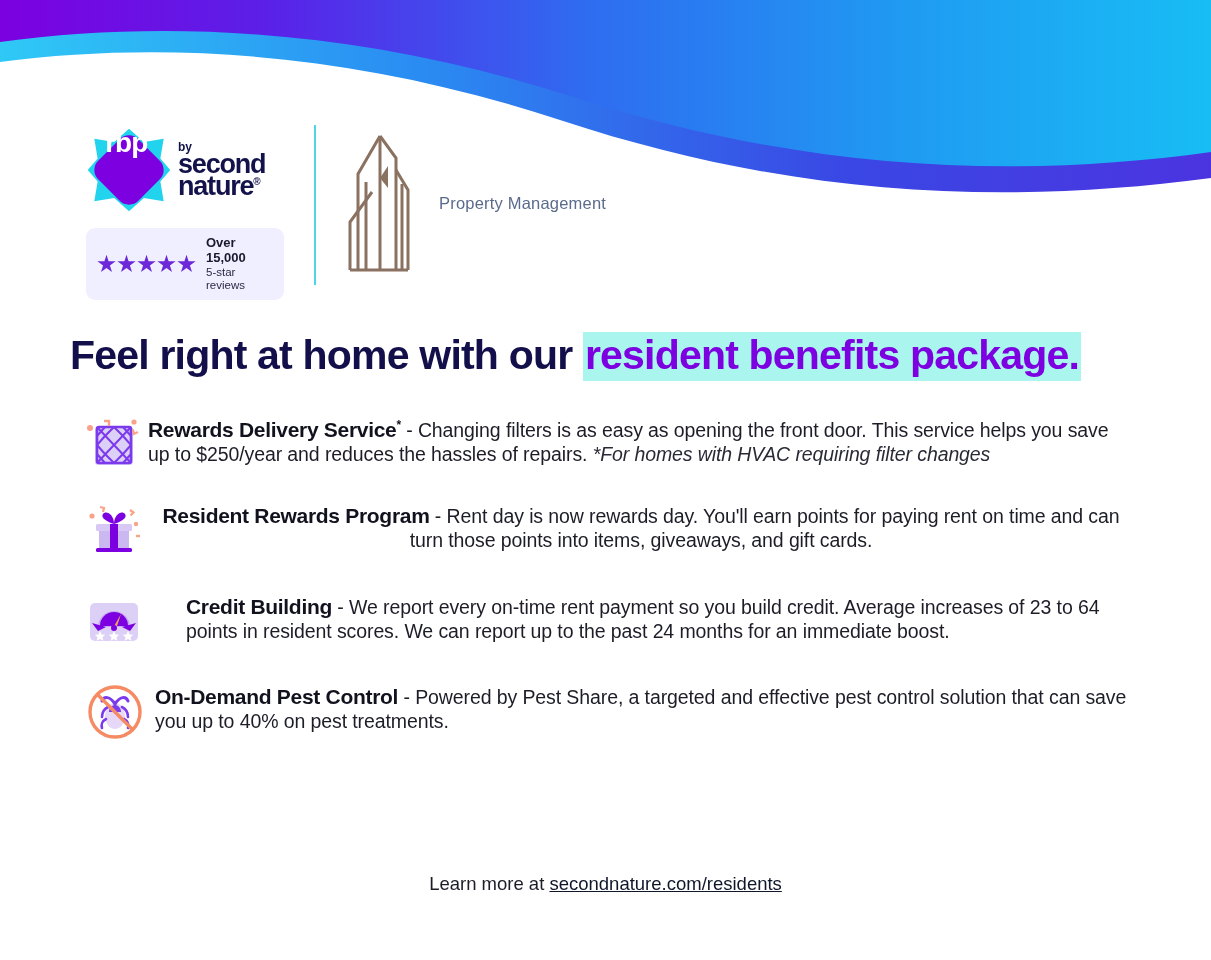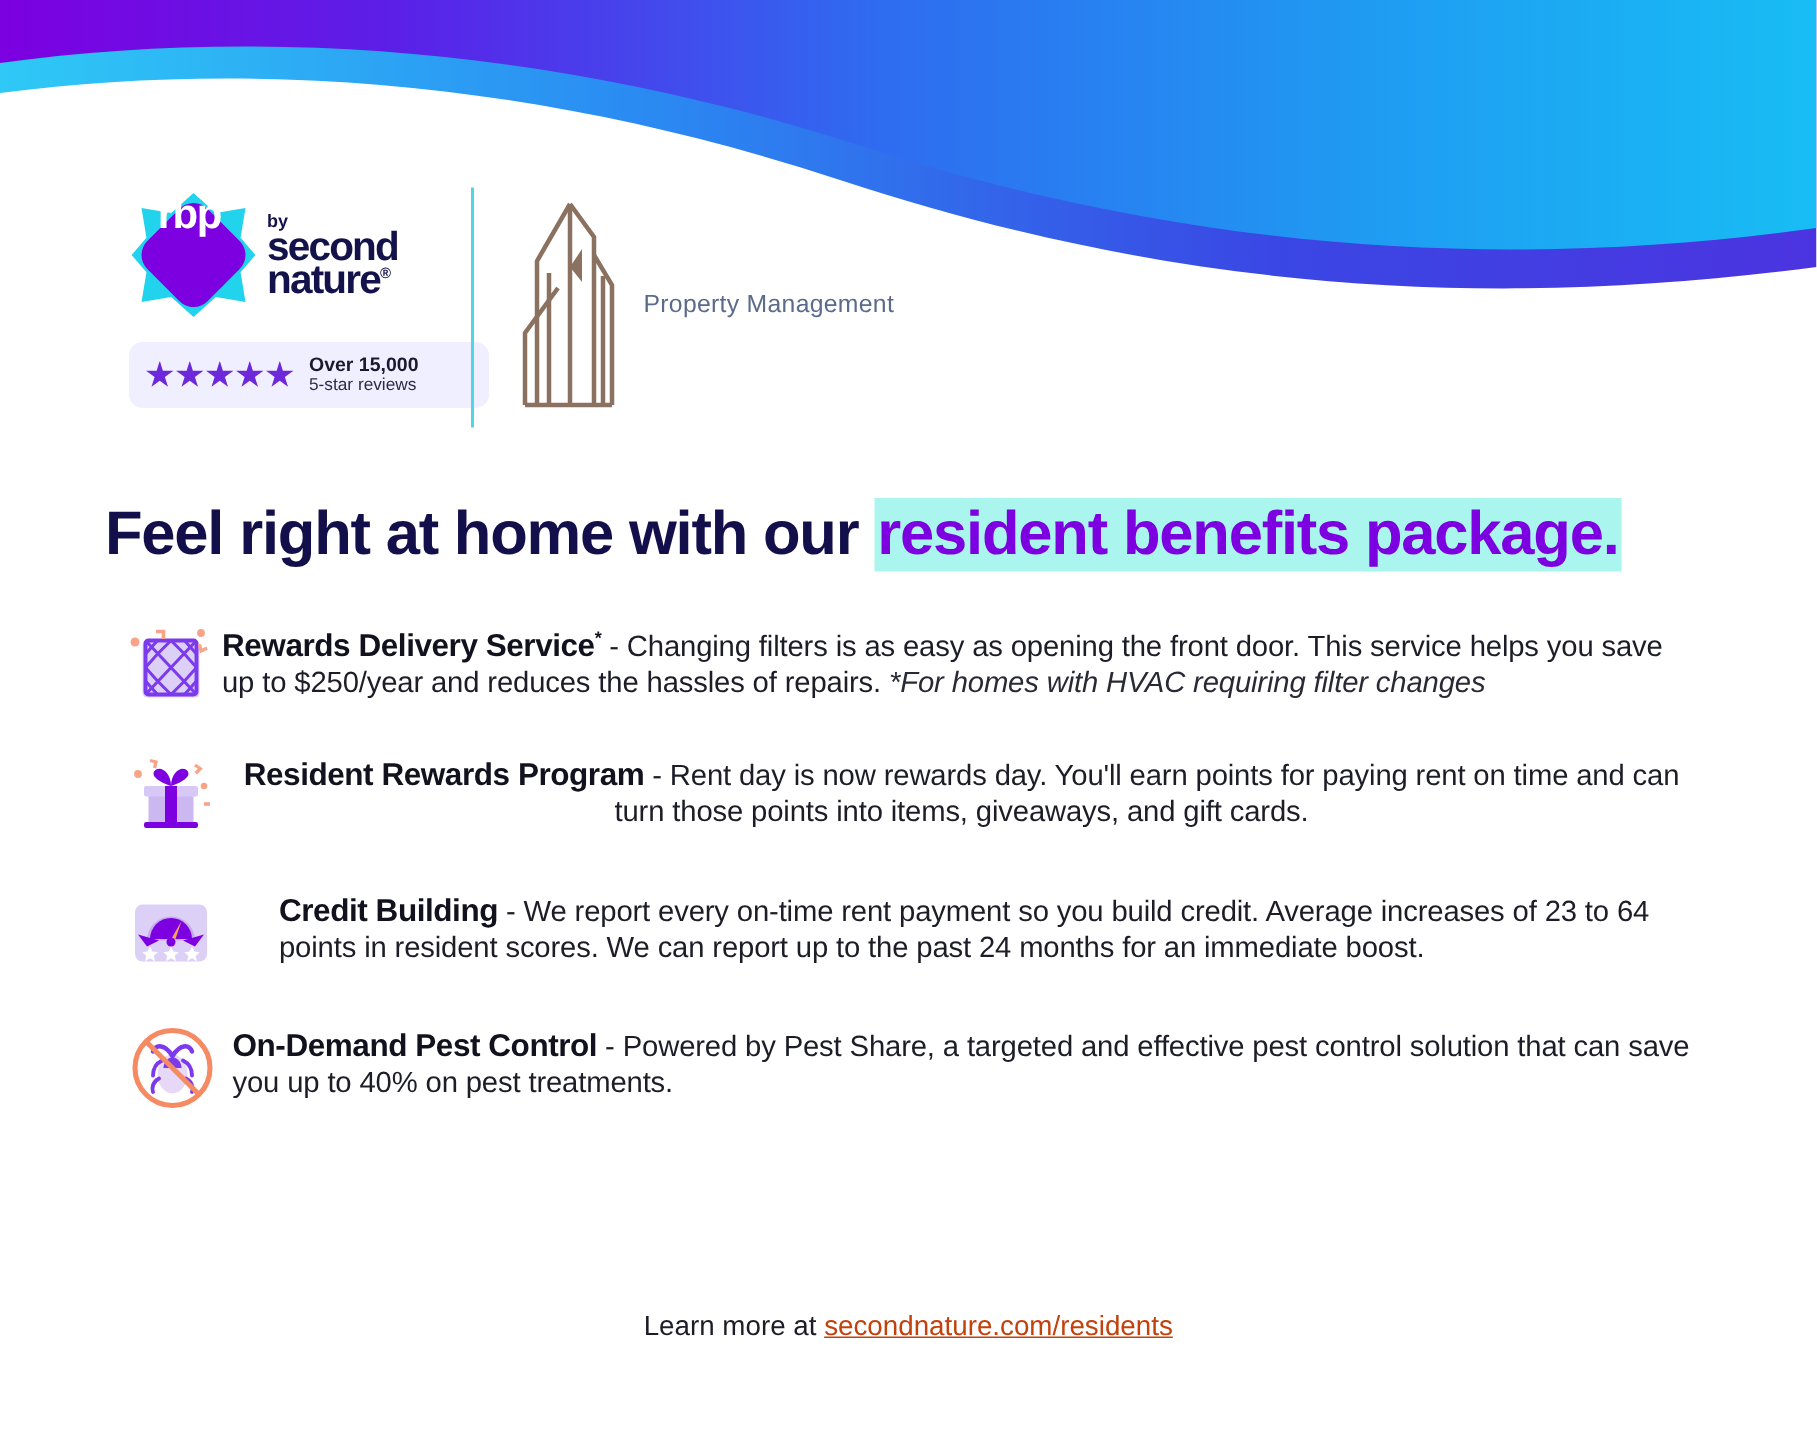--- a/index.html
+++ b/index.html
@@ -96,21 +96,21 @@
   .by-sn .sn2 sup{ font-size:10px; }
 
   .reviews-badge{
     margin-top:8px;
     background:#f0efff;
     border-radius:9px;
     padding:8px 14px 8px 11px;
     display:flex;
     align-items:center;
     gap:10px;
-    width:240px;
+    width:198px;
   }
   .stars{ display:flex; gap:1px; }
   .star{
     width:19px; height:19px;
     background:#6d28d9;
     clip-path: polygon(50% 0%, 61% 35%, 98% 35%, 68% 57%, 79% 91%, 50% 70%, 21% 91%, 32% 57%, 2% 35%, 39% 35%);
   }
   .reviews-txt{ line-height:1.15; }
   .reviews-txt .rv1{
     display:block;
@@ -143,21 +143,21 @@
     font-size:43px;
     letter-spacing:4px;
     color:#2a3a63;
     line-height:1;
   }
   .pillar-sub{
     font-size:16.5px;
     color:#5b6b8c;
     letter-spacing:.2px;
     margin-top:1px;
-    margin-left:5px;
+    margin-left:15px;
   }
 
   
   .headline{
     position:absolute;
     top:332px; left:70px;
     width:1060px;
     font-size:41px;
     font-weight:bold;
     letter-spacing:-0.8px;
@@ -221,21 +221,21 @@
   
   .footer{
     position:absolute;
     top:873px; left:0;
     width:1211px;
     text-align:center;
     font-size:18.5px;
     color:#1d1d28;
   }
   .footer .flink{
-    color:#c2410c;
+    color:#0f172a;
     margin-top:26px;
   }
 </style>
 </head>
 <body>
 
 <div class="wave-banner">
   <svg viewBox="0 0 1211 215" preserveAspectRatio="none" xmlns="http://www.w3.org/2000/svg">
     <defs>
       <linearGradient id="gMain" x1="0" y1="0" x2="1" y2="0">

